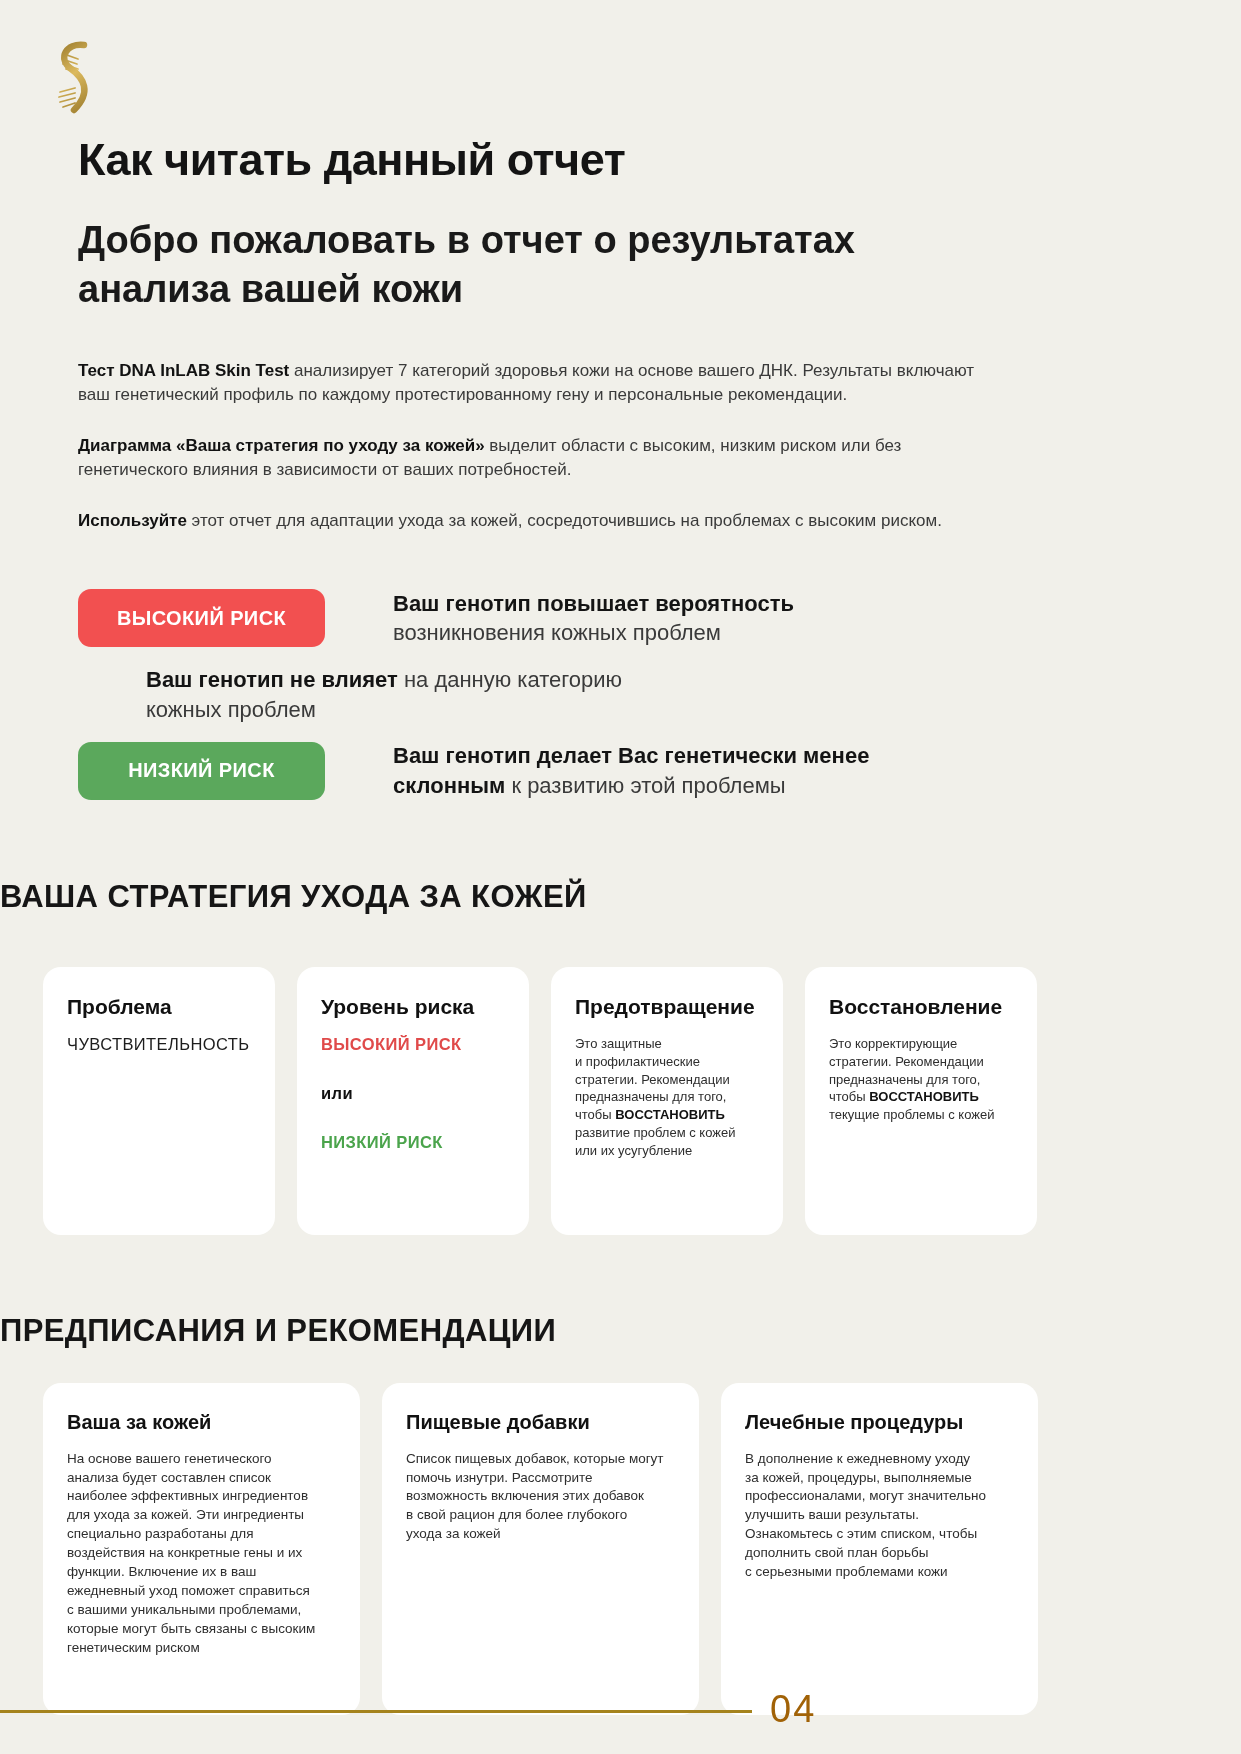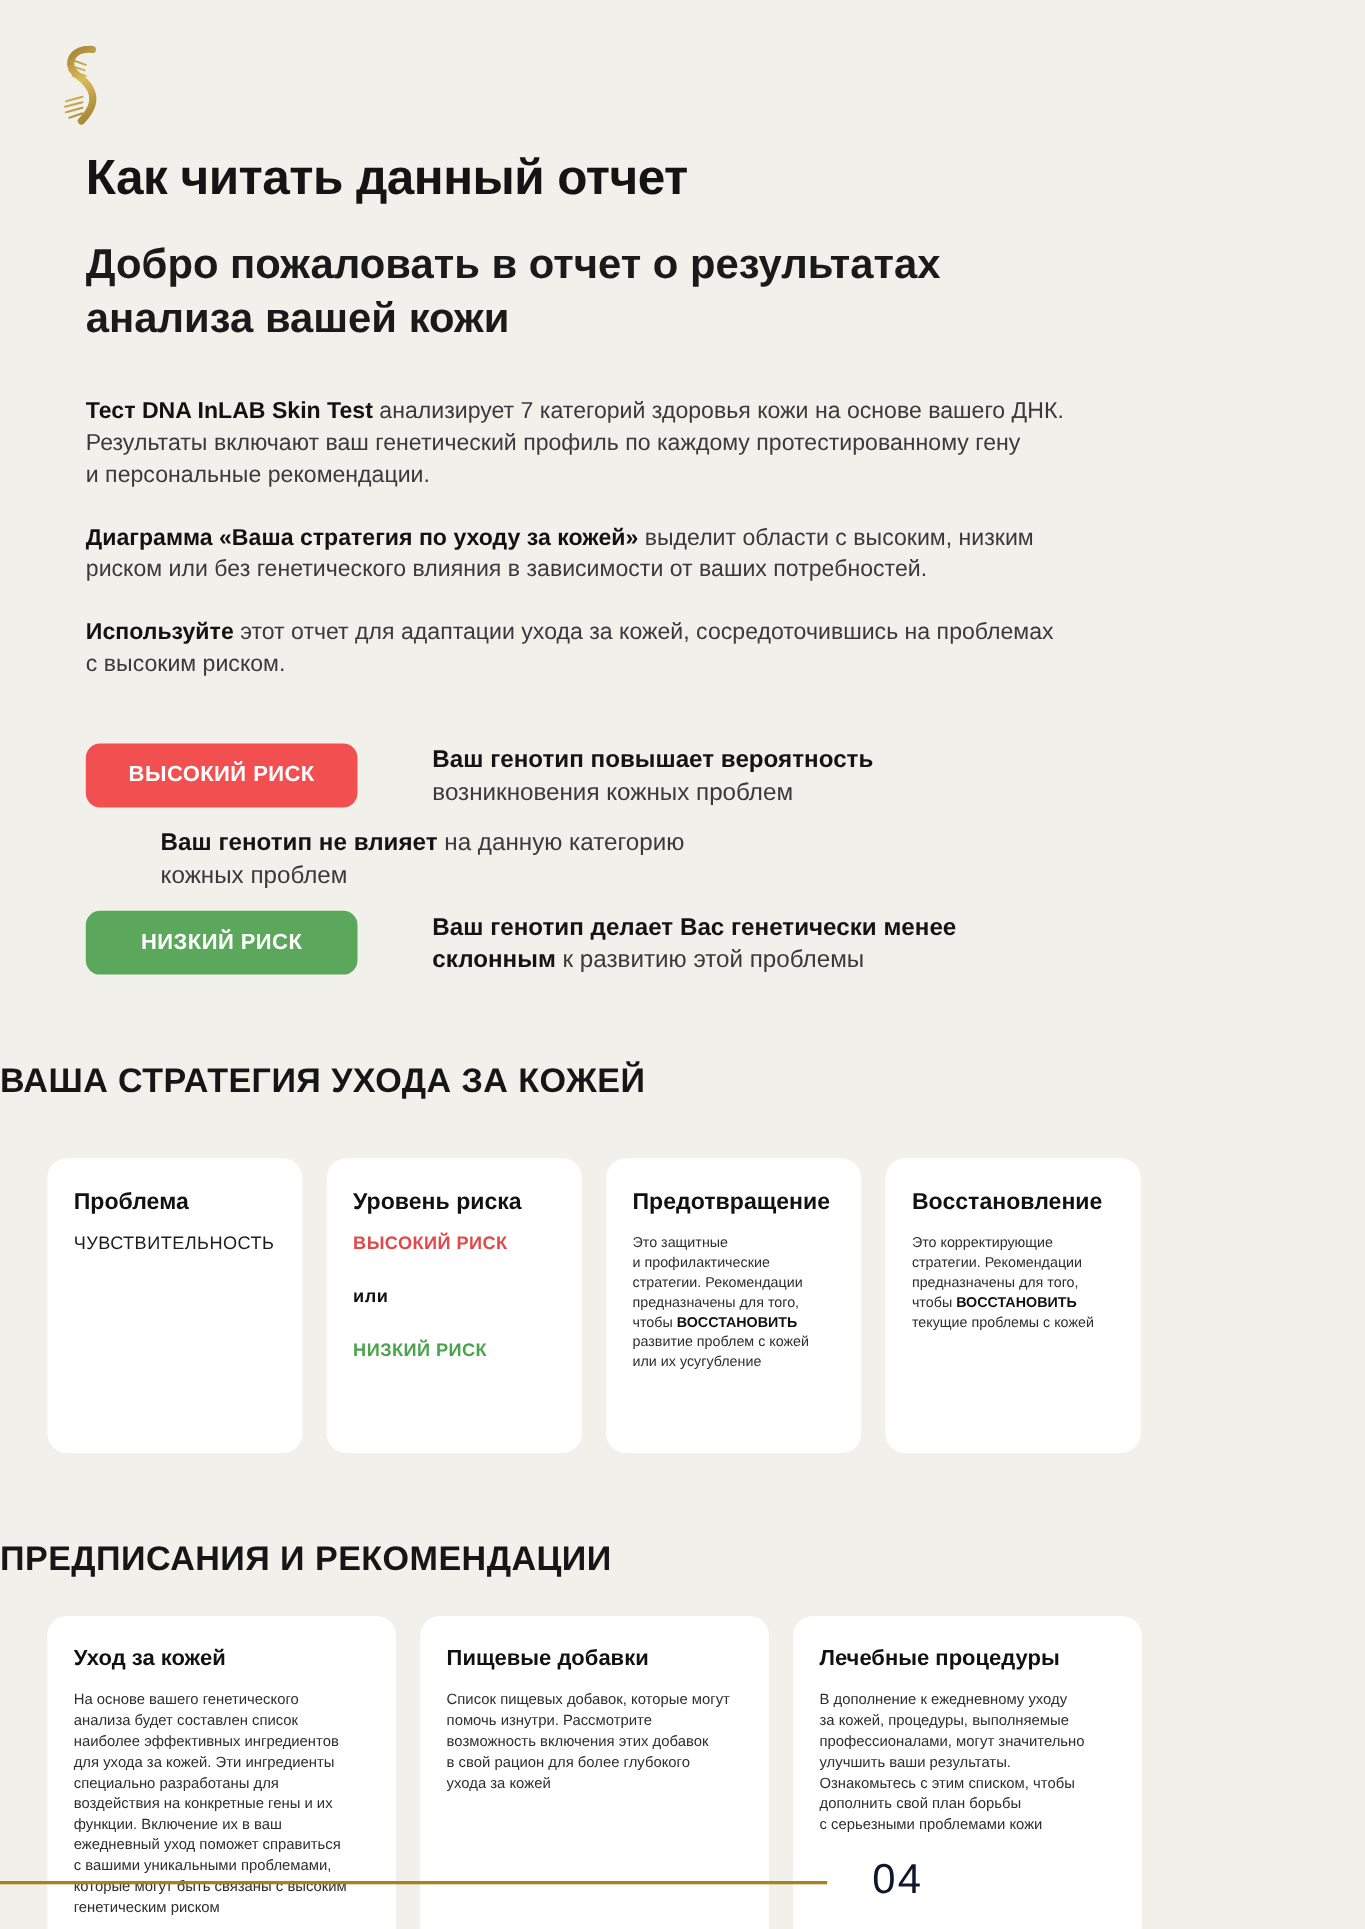--- a/index.html
+++ b/index.html
@@ -28,21 +28,21 @@
   h2.subtitle {
     margin-top: 30px;
     font-size: 38px;
     font-weight: 800;
     line-height: 1.28;
     max-width: 840px;
     color: #1a1a1a;
   }
   p.intro {
     margin-top: 28px;
-    font-size: 21px;
+    font-size: 17px;
     line-height: 1.38;
     max-width: 900px;
     color: #3a3a3a;
   }
   p.intro:first-of-type { margin-top: 46px; }
   p.intro b { color: #121212; font-weight: 700; }
 
   .legend { margin-top: 56px; }
   .legend-row { display: flex; align-items: center; margin-bottom: 17px; }
   .badge {
@@ -120,22 +120,21 @@
     height: 3px;
     background: #a5831d;
   }
   .page-number {
     position: absolute;
     left: 770px;
     top: 1648px;
     font-size: 38px;
     font-weight: 300;
     letter-spacing: 2px;
-    color: #0f172a;
-    margin-left: 23px;
+    color: #a16207;
   }
 </style>
 </head>
 <body>
 
 <div class="page">
 
   <div class="logo">
     <svg width="54" height="76" viewBox="0 0 54 76" fill="none" xmlns="http://www.w3.org/2000/svg">
       <defs>
@@ -202,21 +201,21 @@
     <div class="card">
       <h3>Восстановление</h3>
       <div class="body"><span>Это корректирующие стратегии. Рекомендации предназначены для того, чтобы </span><b>ВОССТАНОВИТЬ</b><span> текущие проблемы с&nbsp;кожей</span></div>
     </div>
   </div>
 
   <div class="section-heading">ПРЕДПИСАНИЯ И РЕКОМЕНДАЦИИ</div>
 
   <div class="cards-3">
     <div class="card">
-      <h3>Уход за кожей</h3>
+      <h3>Ваша за кожей</h3>
       <div class="body">На основе вашего генетического анализа будет составлен список наиболее эффективных ингредиентов для ухода за кожей. Эти ингредиенты специально разработаны для воздействия на&nbsp;конкретные гены и&nbsp;их функции. Включение их в&nbsp;ваш ежедневный уход поможет справиться с&nbsp;вашими уникальными проблемами, которые могут быть связаны с&nbsp;высоким генетическим риском</div>
     </div>
     <div class="card">
       <h3>Пищевые добавки</h3>
       <div class="body">Список пищевых добавок, которые могут помочь изнутри. Рассмотрите возможность включения этих добавок в&nbsp;свой рацион для более глубокого ухода за&nbsp;кожей</div>
     </div>
     <div class="card">
       <h3>Лечебные процедуры</h3>
       <div class="body">В дополнение к&nbsp;ежедневному уходу за&nbsp;кожей, процедуры, выполняемые профессионалами, могут значительно улучшить ваши результаты. Ознакомьтесь с&nbsp;этим списком, чтобы дополнить свой план борьбы с&nbsp;серьезными проблемами кожи</div>
     </div>

